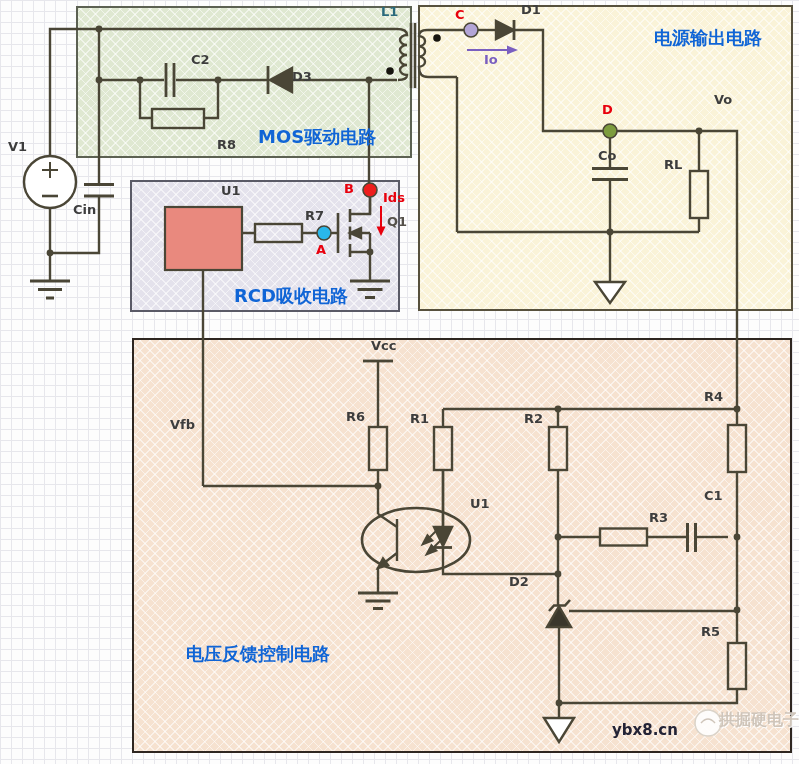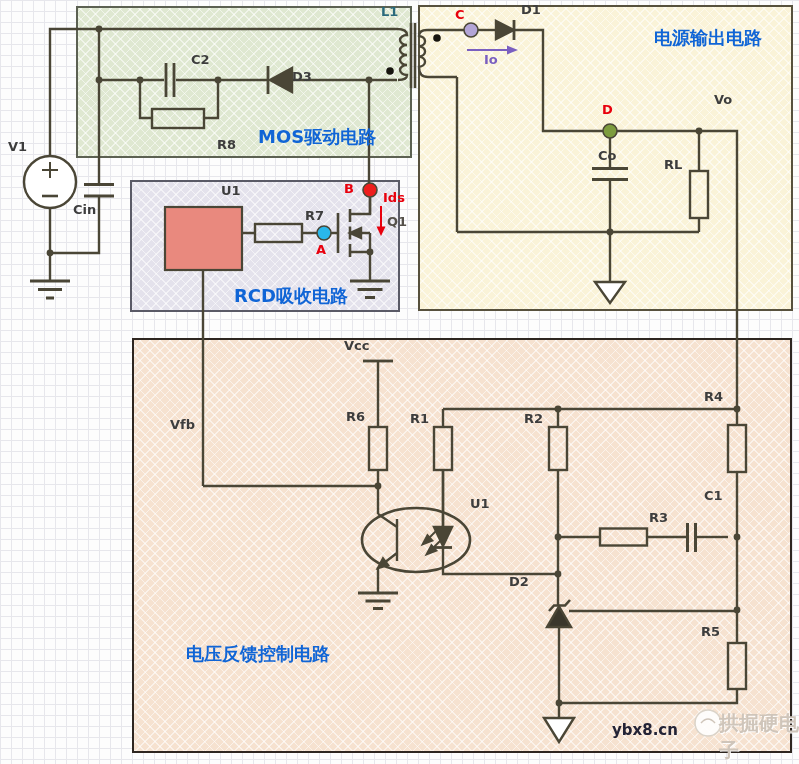--- a/index.html
+++ b/index.html
@@ -22,21 +22,21 @@
   .region-mos{left:130px;top:180px;width:270px;height:132px;background-color:#e4e2ec;border:2px solid #5a5a66;}
   .region-fb{left:132px;top:338px;width:660px;height:415px;background-color:#f6e2d0;border:2px solid #2e2620;}
   svg.wires{position:absolute;left:0;top:0;}
   .lbl{position:absolute;font-size:13px;font-weight:bold;color:#3d3d3d;white-space:nowrap;line-height:1;text-align:center;}
   .lbl-blue{font-size:18px;color:#1065d6;}
   .lbl-red{color:#e8000d;}
   .lbl-purple{color:#7a5fc0;}
   .lbl-teal{color:#2a6a7c;}
   .lbl-q{color:#55514a;}
   .wm-site{position:absolute;font-size:15px;font-weight:bold;color:#232336;}
-  .wm-brand{position:absolute;font-size:20px;font-weight:bold;color:#cfc5ba;
+  .wm-brand{position:absolute;font-size:16px;font-weight:bold;color:#cfc5ba;
     text-shadow:1px 1px 0 rgba(255,255,255,.9);letter-spacing:0px;}
 </style>
 </head>
 <body>
 
 <div class="canvas">
 
   <div class="region region-rcd"></div>
   <div class="region region-out"></div>
   <div class="region region-mos"></div>
@@ -235,21 +235,21 @@
   <div class="lbl" style="left:664px;top:158px">RL</div>
 
   <div class="lbl" style="left:221px;top:184px">U1</div>
   <div class="lbl" style="left:305px;top:209px">R7</div>
   <div class="lbl lbl-red" style="left:344px;top:182px">B</div>
   <div class="lbl lbl-red" style="left:383px;top:191px">Ids</div>
   <div class="lbl lbl-q" style="left:387px;top:215px">Q1</div>
   <div class="lbl lbl-red" style="left:316px;top:243px">A</div>
   <div class="lbl lbl-blue" style="left:234px;top:287px">RCD吸收电路</div>
 
-  <div class="lbl" style="left:344px;top:339px">Vcc</div>
+  <div class="lbl" style="left:371px;top:339px">Vcc</div>
   <div class="lbl" style="left:170px;top:418px">Vfb</div>
   <div class="lbl" style="left:346px;top:410px">R6</div>
   <div class="lbl" style="left:410px;top:412px">R1</div>
   <div class="lbl" style="left:524px;top:412px">R2</div>
   <div class="lbl" style="left:704px;top:390px">R4</div>
   <div class="lbl" style="left:470px;top:497px">U1</div>
   <div class="lbl" style="left:649px;top:511px">R3</div>
   <div class="lbl" style="left:704px;top:489px">C1</div>
   <div class="lbl" style="left:509px;top:575px">D2</div>
   <div class="lbl" style="left:701px;top:625px">R5</div>

